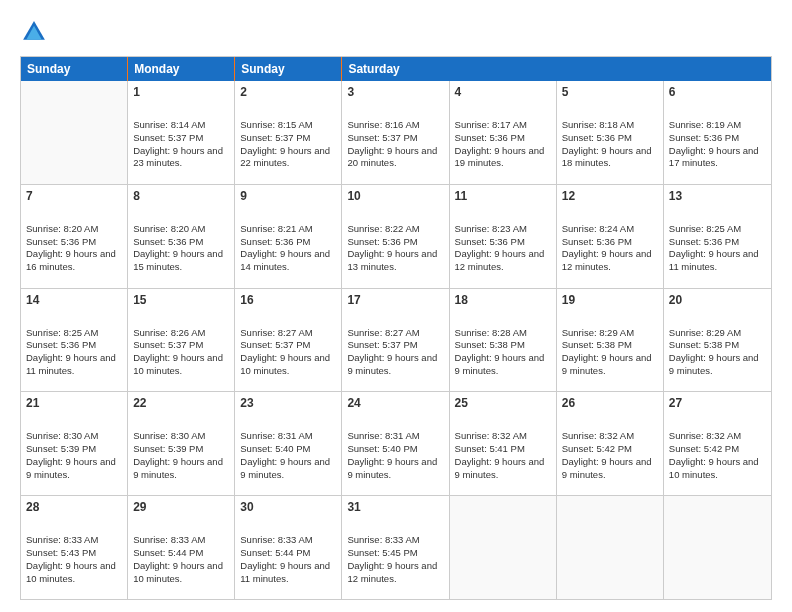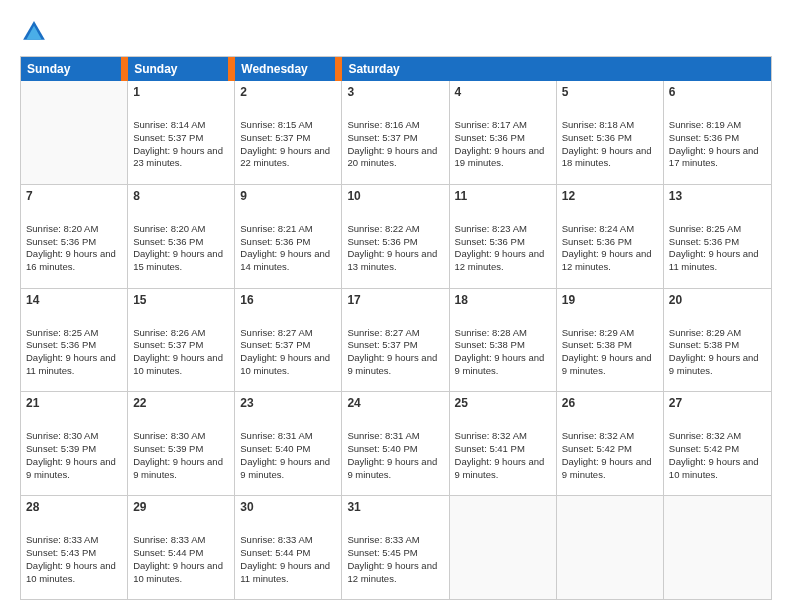--- a/index.html
+++ b/index.html
@@ -65,21 +65,21 @@
       display: grid;
       grid-template-columns: repeat(7, 1fr);
       background: #1a6fc4;
     }
     .cal-header-cell {
       color: #fff;
       font-size: 12px;
       font-weight: bold;
       padding: 5px 6px;
       text-align: left;
-      border-right: 7px solid #f97316;
+      border-right: 1px solid #f97316;
     }
     .cal-header-cell:last-child { border-right: none; }
     .cal-body {
       display: flex;
       flex-direction: column;
       flex: 1;
     }
     .cal-row {
       display: grid;
       grid-template-columns: repeat(7, 1fr);
@@ -129,22 +129,22 @@
     </div>
     <div class="title-block">
       <div class="month-title"></div>
       <div class="location-title"></div>
     </div>
   </div>
 
   <div class="calendar">
     <div class="cal-header">
     <div class="cal-header-cell">Sunday</div>
+        <div class="cal-header-cell">Monday</div>
         <div class="cal-header-cell">Sunday</div>
-        <div class="cal-header-cell">Wednesday</div>
         <div class="cal-header-cell">Saturday</div>
       </div>
     <div class="cal-body">
     <div class="cal-row">
           <div class="cal-cell empty"></div>
           <div class="cal-cell">
             <span class="day-num">1</span>
             <div class="cell-text">Sunrise: 8:14 AM<br>Sunset: 5:37 PM<br>Daylight: 9 hours and 23 minutes.</div>
           </div>
           <div class="cal-cell">

